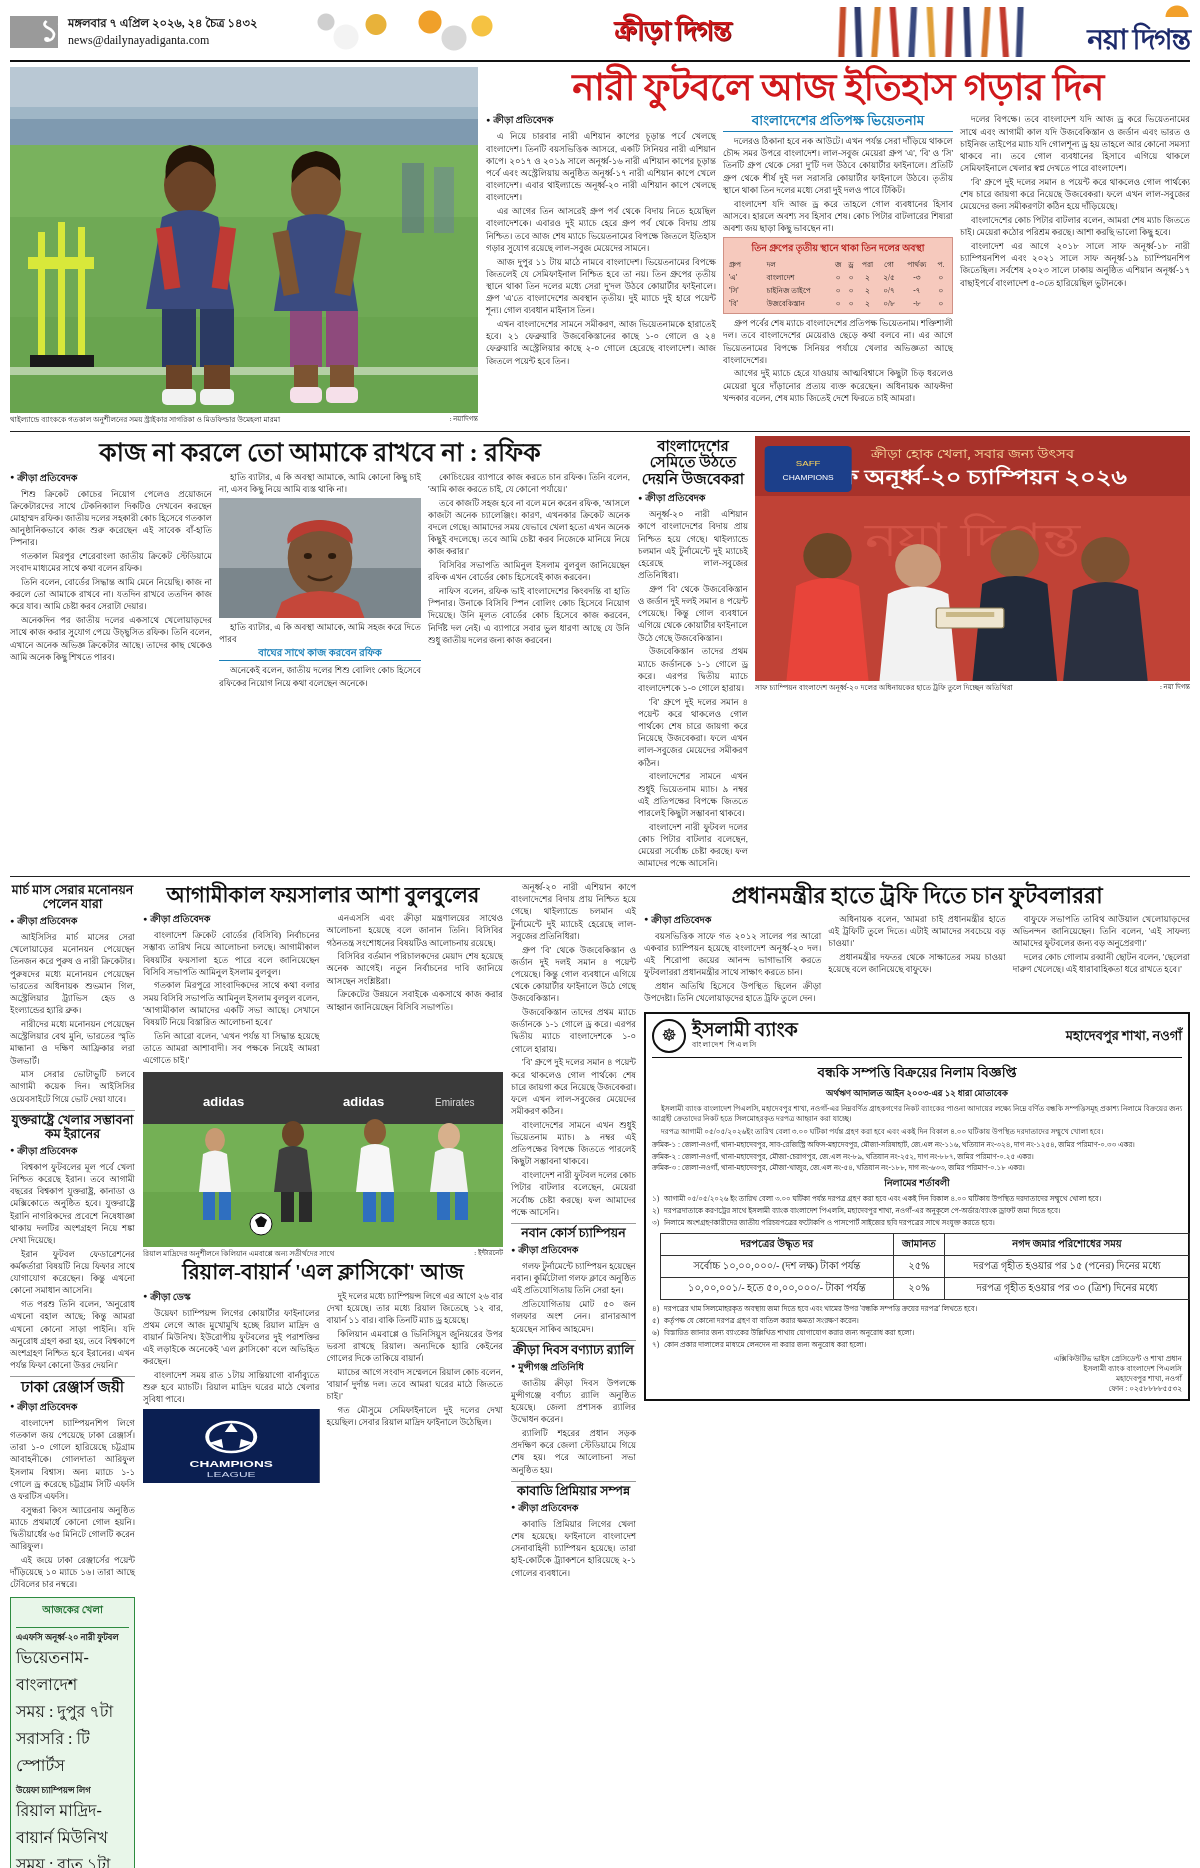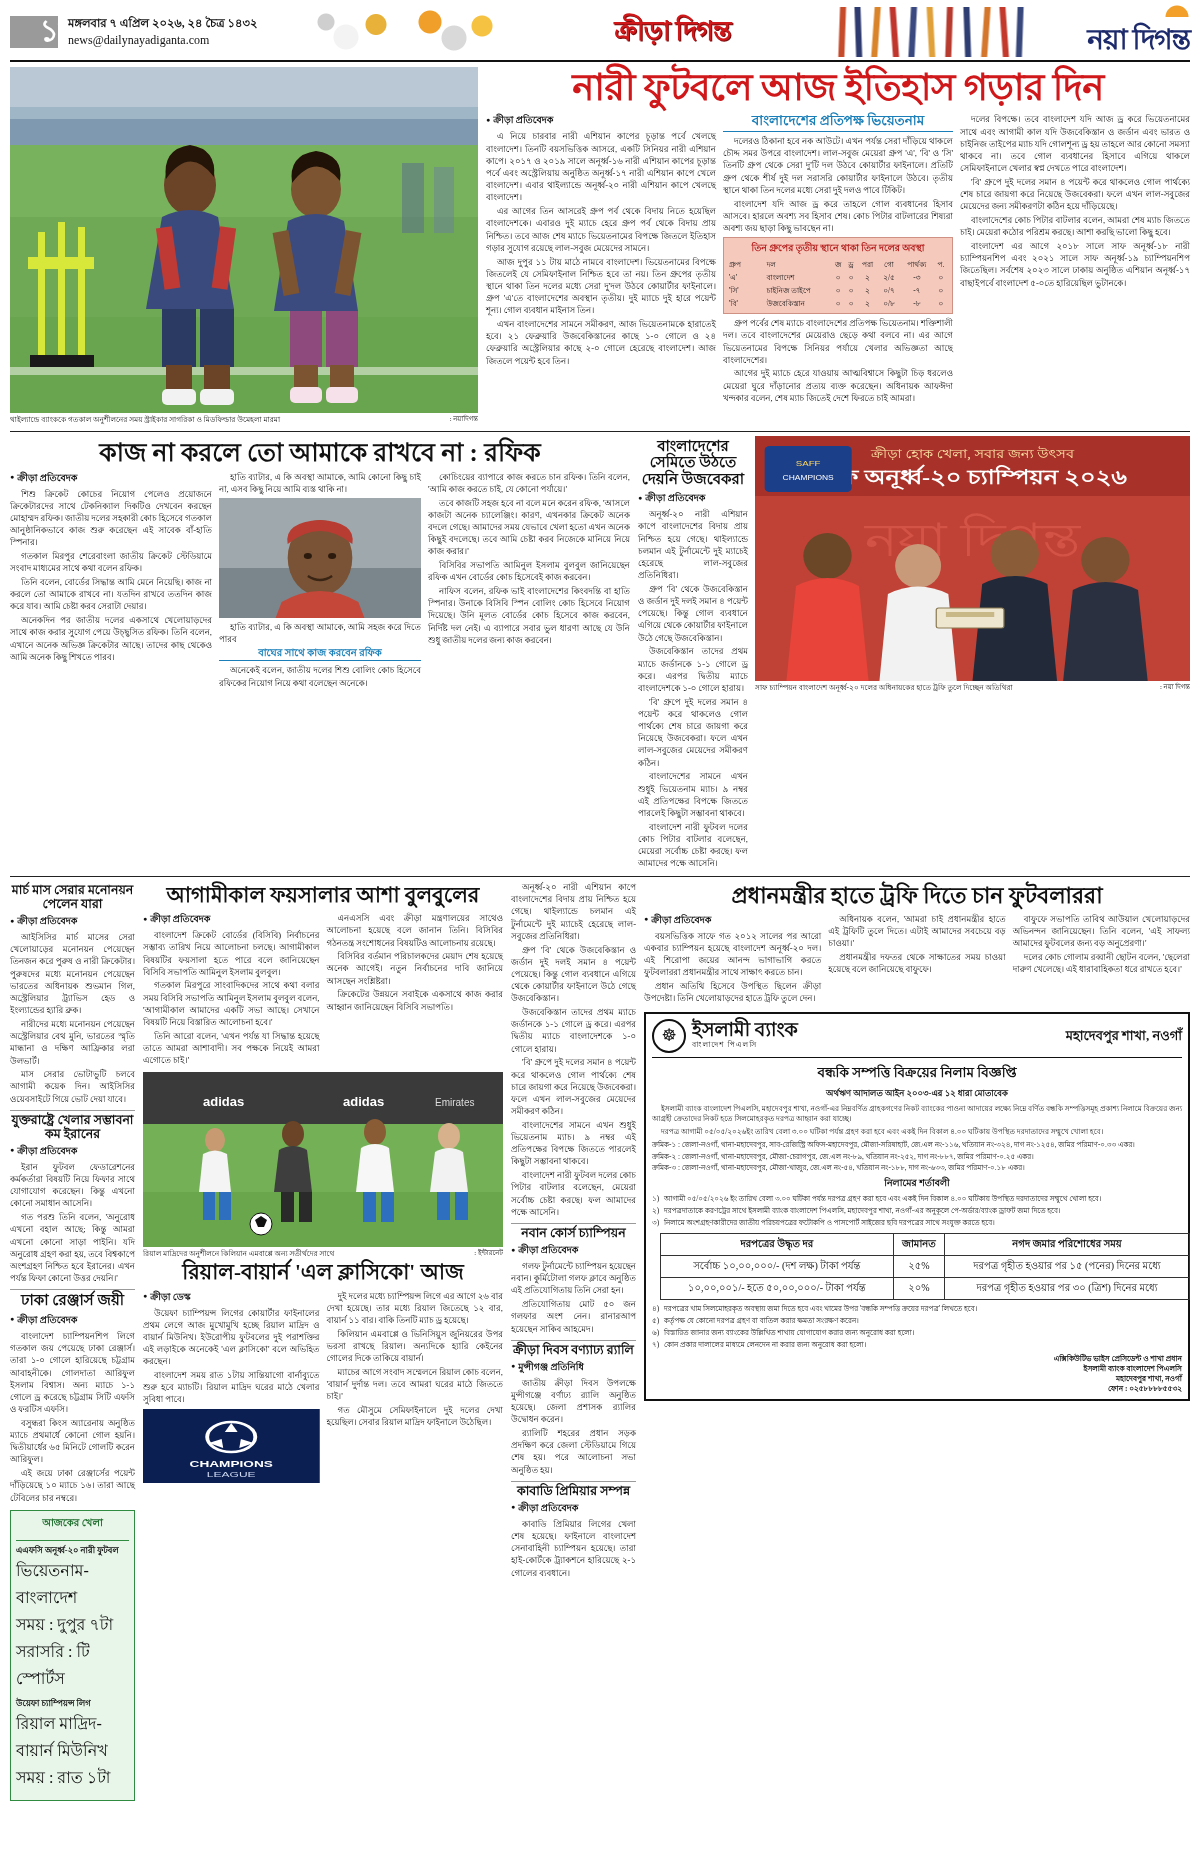--- a/index.html
+++ b/index.html
@@ -133,21 +133,21 @@
   .bank-body { font-size: 7.3px; line-height: 1.42; text-align: justify; }
   .bank-body p { margin-bottom: 2px; text-indent: 9px; }
   .lot-list { font-size: 7.2px; line-height: 1.45; }
   .lot-list div { margin-bottom: 1px; }
   .terms { font-size: 7.2px; line-height: 1.45; }
   .terms div { display: flex; margin-bottom: 1.5px; }
   .terms .num { width: 12px; flex: none; }
   .bank-table { width: 100%; border-collapse: collapse; font-size: 10px; margin: 4px 8px; }
   .bank-table th, .bank-table td { border: 1px solid #333; padding: 2px 3px; text-align: center; }
   .bank-table th { font-weight: bold; }
-  .bank-sign { text-align: right; font-size: 7.4px; line-height: 1.35; margin-top: 4px; font-weight: bold; }
+  .bank-sign { text-align: right; font-size: 7.4px; line-height: 1.35; margin-top: 4px; font-weight: normal; }
   .sec-mini-title { text-align: center; font-size: 9.5px; font-weight: bold; margin: 3px 0; }
 </style>
 </head>
 <body>
 
 <div class="page">
 
   <div class="masthead">
     <div class="pagenum">১৮</div>
     <div class="mast-date">
@@ -393,20 +393,21 @@
     <div class="col-a">
       <div class="hl5 hl">মার্চ মাস সেরার মনোনয়ন পেলেন যারা</div>
       <div class="byline">ক্রীড়া প্রতিবেদক</div>
       <p class="bd">আইসিসির মার্চ মাসের সেরা খেলোয়াড়ের মনোনয়ন পেয়েছেন তিনজন করে পুরুষ ও নারী ক্রিকেটার। পুরুষদের মধ্যে মনোনয়ন পেয়েছেন ভারতের অধিনায়ক শুভমান গিল, অস্ট্রেলিয়ার ট্র্যাভিস হেড ও ইংল্যান্ডের হ্যারি ব্রুক।</p>
       <p class="bd">নারীদের মধ্যে মনোনয়ন পেয়েছেন অস্ট্রেলিয়ার বেথ মুনি, ভারতের স্মৃতি মান্ধানা ও দক্ষিণ আফ্রিকার লরা উলভার্ট।</p>
       <p class="bd">মাস সেরার ভোটাভুটি চলবে আগামী কয়েক দিন। আইসিসির ওয়েবসাইটে গিয়ে ভোট দেয়া যাবে।</p>
 
       <div class="rule-thin" style="margin:5px 0 0"></div>
       <div class="hl5 hl">যুক্তরাষ্ট্রে খেলার সম্ভাবনা কম ইরানের</div>
       <div class="byline">ক্রীড়া প্রতিবেদক</div>
+      <p class="bd">বিশ্বকাপ ফুটবলের মূল পর্বে খেলা নিশ্চিত করেছে ইরান। তবে আগামী বছরের বিশ্বকাপ যুক্তরাষ্ট্র, কানাডা ও মেক্সিকোতে অনুষ্ঠিত হবে। যুক্তরাষ্ট্রে ইরানি নাগরিকদের প্রবেশে নিষেধাজ্ঞা থাকায় দলটির অংশগ্রহণ নিয়ে শঙ্কা দেখা দিয়েছে।</p>
       <p class="bd">ইরান ফুটবল ফেডারেশনের কর্মকর্তারা বিষয়টি নিয়ে ফিফার সাথে যোগাযোগ করেছেন। কিন্তু এখনো কোনো সমাধান আসেনি।</p>
       <p class="bd">গত পরশু তিনি বলেন, 'অনুরোধ এখনো বহাল আছে; কিন্তু আমরা এখনো কোনো সাড়া পাইনি। যদি অনুরোধ গ্রহণ করা হয়, তবে বিশ্বকাপে অংশগ্রহণ নিশ্চিত হবে ইরানের। এখন পর্যন্ত ফিফা কোনো উত্তর দেয়নি।'</p>
 
       <div class="rule-thin" style="margin:5px 0 0"></div>
       <div class="hl4 hl">ঢাকা রেঞ্জার্স জয়ী</div>
       <div class="byline">ক্রীড়া প্রতিবেদক</div>
       <p class="bd">বাংলাদেশ চ্যাম্পিয়নশিপ লিগে গতকাল জয় পেয়েছে ঢাকা রেঞ্জার্স। তারা ১-০ গোলে হারিয়েছে চট্টগ্রাম আবাহনীকে। গোলদাতা আরিফুল ইসলাম বিশ্বাস। অন্য ম্যাচে ১-১ গোলে ড্র করেছে চট্টগ্রাম সিটি এফসি ও ফরটিস এফসি।</p>
       <p class="bd">বসুন্ধরা কিংস অ্যারেনায় অনুষ্ঠিত ম্যাচে প্রথমার্ধে কোনো গোল হয়নি। দ্বিতীয়ার্ধের ৬৫ মিনিটে গোলটি করেন আরিফুল।</p>
       <p class="bd">এই জয়ে ঢাকা রেঞ্জার্সের পয়েন্ট দাঁড়িয়েছে ১০ ম্যাচে ১৬। তারা আছে টেবিলের চার নম্বরে।</p>
 

